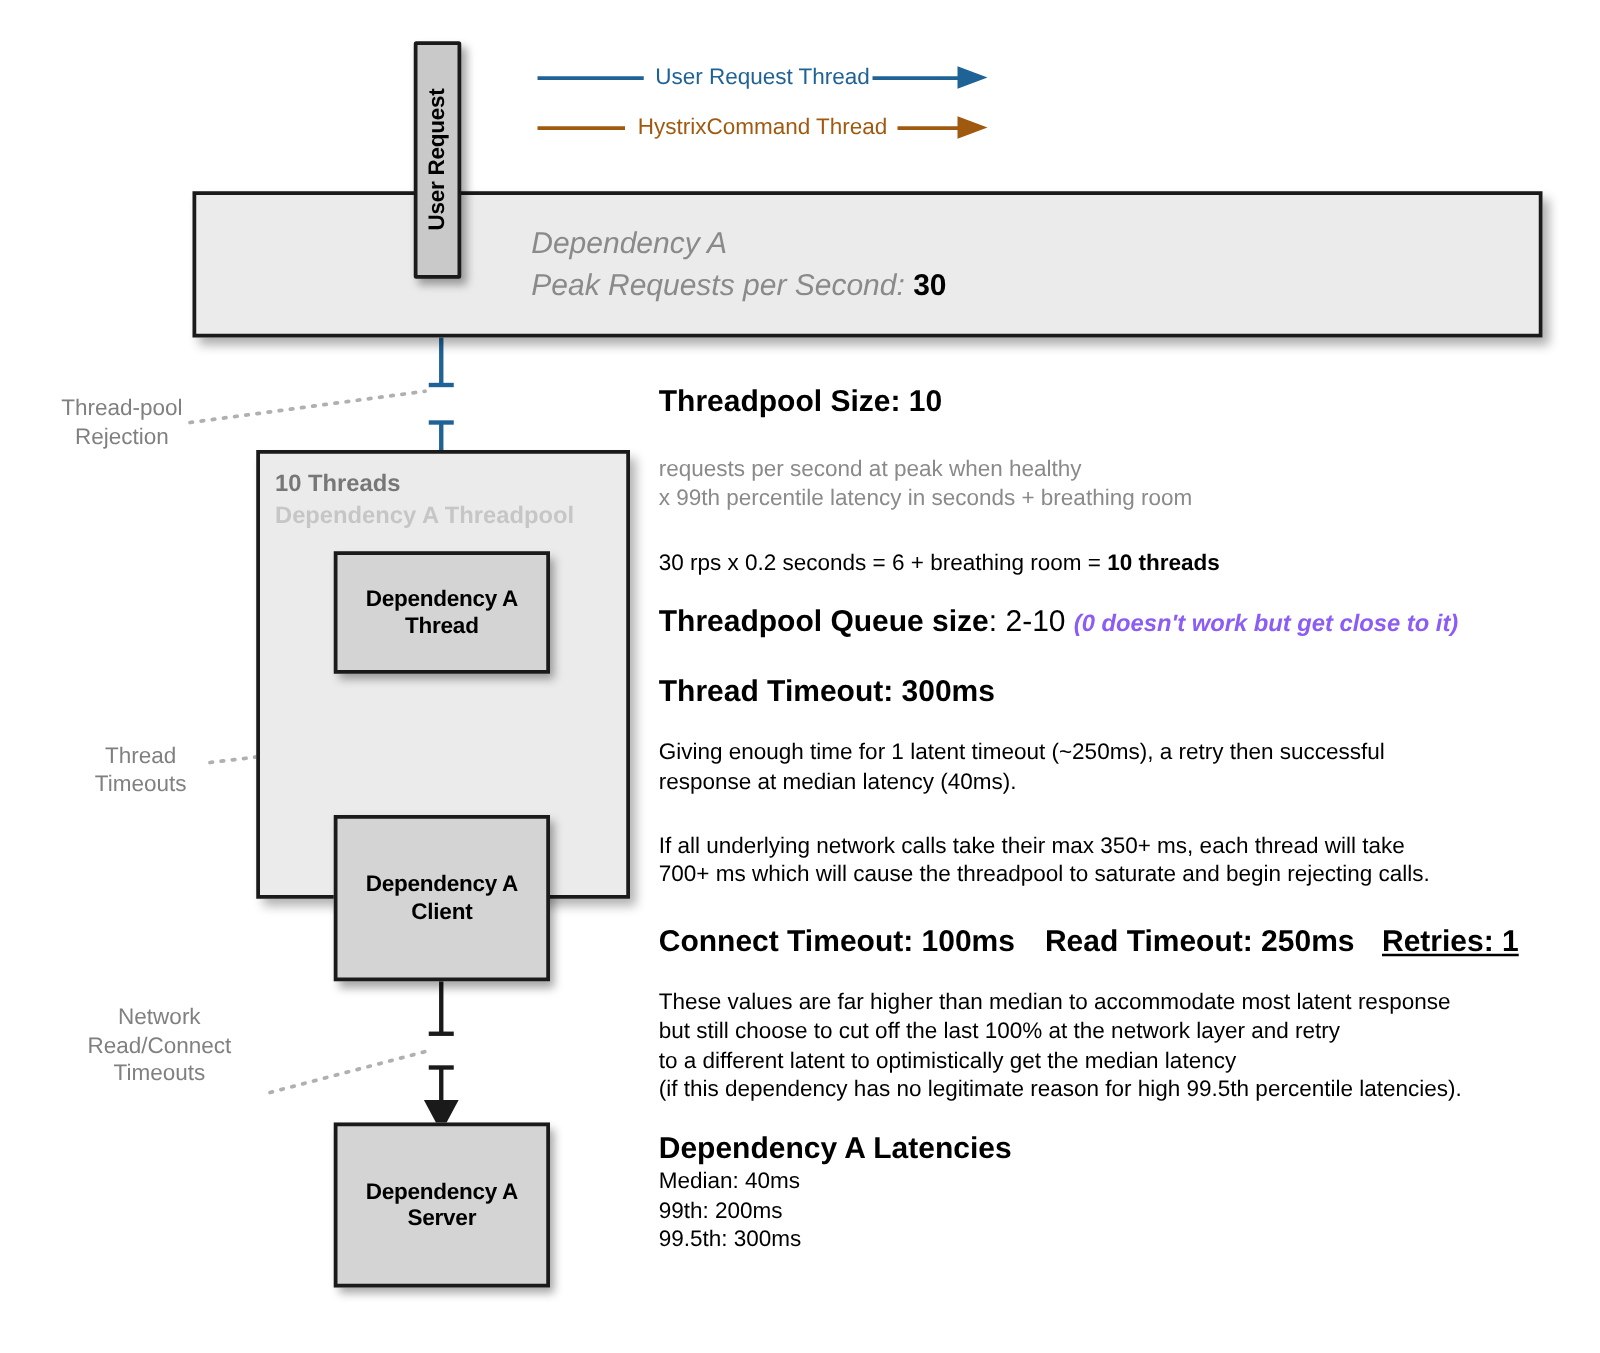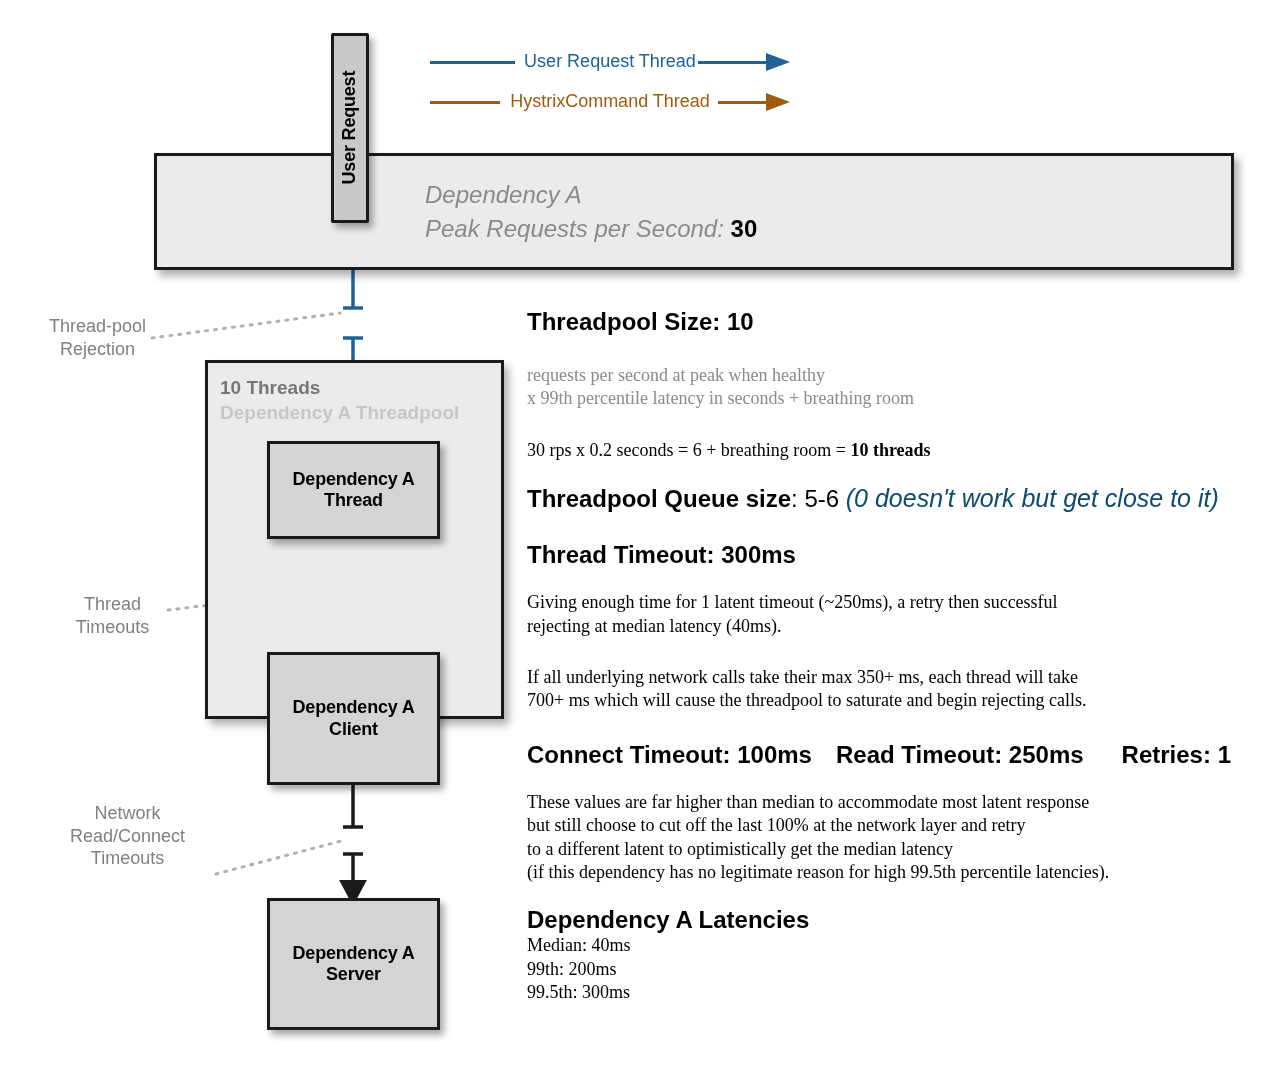--- a/index.html
+++ b/index.html
@@ -87,23 +87,23 @@
     position:absolute;color:#808080;font-size:18px;line-height:1.25;
     text-align:center;white-space:pre-line;
   }
   #annot-threadpool-rejection{left:10px;top:315px;width:175px;}
   #annot-thread-timeouts{left:30px;top:593px;width:165px;}
   #annot-network-timeouts{left:30px;top:802px;width:195px;}
 
   
   #info-panel{position:absolute;left:527px;top:308px;width:745px;}
   .h-line{font-size:24px;font-weight:bold;color:#000;margin:0;white-space:nowrap;}
-  .p-line{font-size:18px;color:#000;margin:0;line-height:1.30;font-family:Liberation Serif, serif;}
+  .p-line{font-size:18px;color:#000;margin:0;line-height:1.30;}
   .p-grey{color:#8a8a8a;}
-  .ital-grey{font-style:italic;color:#0c4a6e;font-weight:normal;font-size:25px;}
+  .ital-grey{font-style:italic;color:#8b5cf6;font-weight:bold;font-size:19px;}
   .spacer-22{height:22px;}
   .spacer-28{height:28px;}
   .nb{font-weight:bold;}
   .hrow{display:flex;}
   .hrow .h-line + .h-line{margin-left:0;}
 
   
   #connectors{position:absolute;left:0;top:0;width:1280px;height:1082px;pointer-events:none;}
 </style>
 </head>
@@ -223,44 +223,44 @@
 
     <div class="spacer-28"></div>
 
     <div class="p-line">
       <span>30 rps x 0.2 seconds = 6 + breathing room = </span><span class="nb">10 threads</span>
     </div>
 
     <div class="spacer-22"></div>
 
     <div class="h-line">
-      <span>Threadpool Queue size</span><span style="font-weight:normal;">: 5-6</span>
+      <span>Threadpool Queue size</span><span style="font-weight:normal;">: 2-10</span>
       <span class="ital-grey">(0 doesn't work but get close to it)</span>
     </div>
 
     <div class="spacer-28"></div>
 
     <div class="h-line">Thread Timeout: 300ms</div>
 
     <div class="spacer-22"></div>
 
     <div class="p-line">Giving enough time for 1 latent timeout (~250ms), a retry then successful</div>
-    <div class="p-line">rejecting at median latency (40ms).</div>
+    <div class="p-line">response at median latency (40ms).</div>
 
     <div class="spacer-28"></div>
 
     <div class="p-line">If all underlying network calls take their max 350+ ms, each thread will take</div>
     <div class="p-line">700+ ms which will cause the threadpool to saturate and begin rejecting calls.</div>
 
     <div class="spacer-28"></div>
 
     <div class="hrow">
       <div class="h-line">Connect Timeout: 100ms</div>
       <div class="h-line" style="margin-left:24px;">Read Timeout: 250ms</div>
-      <div class="h-line" style="margin-left:38px;">Retries: 1</div>
+      <div class="h-line" style="margin-left:22px;text-decoration:underline;">Retries: 1</div>
     </div>
 
     <div class="spacer-22"></div>
 
     <div class="p-line">These values are far higher than median to accommodate most latent response</div>
     <div class="p-line">but still choose to cut off the last 100% at the network layer and retry</div>
     <div class="p-line">to a different latent to optimistically get the median latency</div>
     <div class="p-line">(if this dependency has no legitimate reason for high 99.5th percentile latencies).</div>
 
     <div class="spacer-22"></div>

